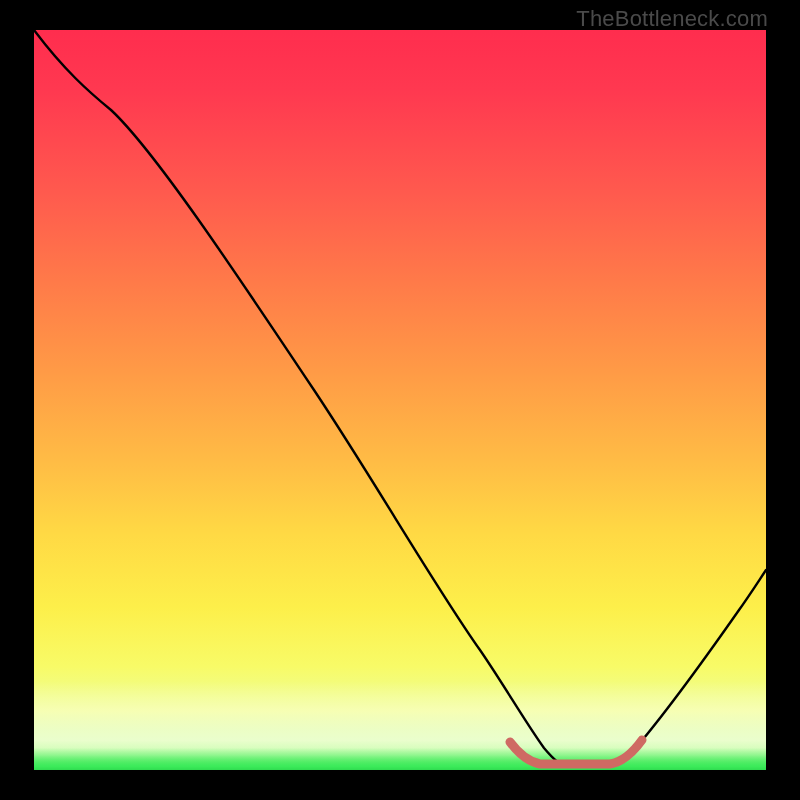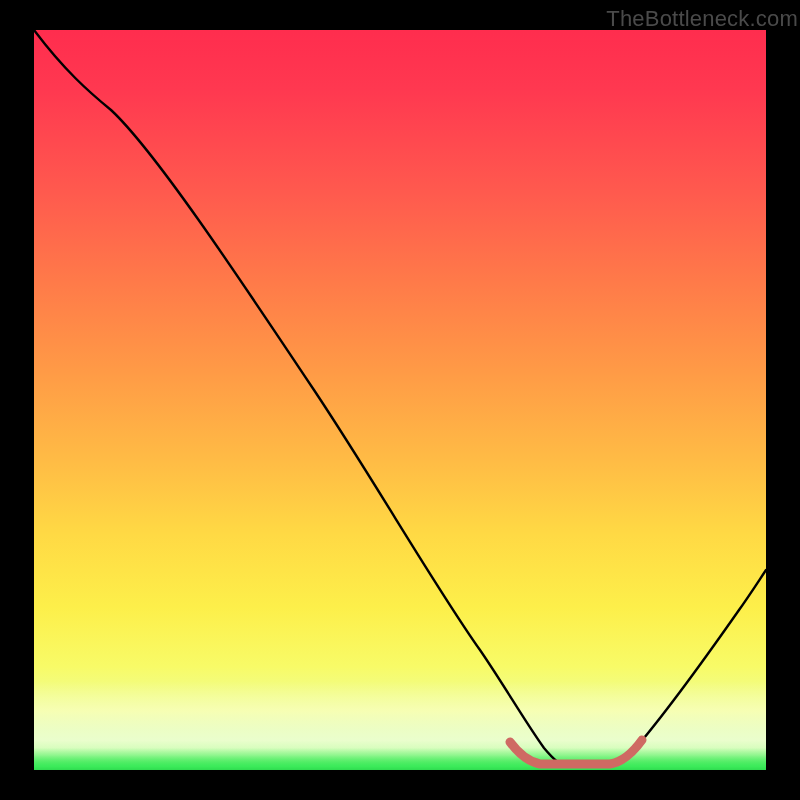--- a/index.html
+++ b/index.html
@@ -13,21 +13,21 @@
   }
   .frame {
     position: relative;
     width: 800px;
     height: 800px;
     background: #000;
   }
   .watermark {
     position: absolute;
     top: 6px;
-    right: 2px;
+    right: 32px;
     color: #4a4a4a;
     font-size: 22px;
     font-weight: 500;
     letter-spacing: 0.2px;
     z-index: 50;
   }
   
   .plot {
     position: absolute;
     left: 34px;

